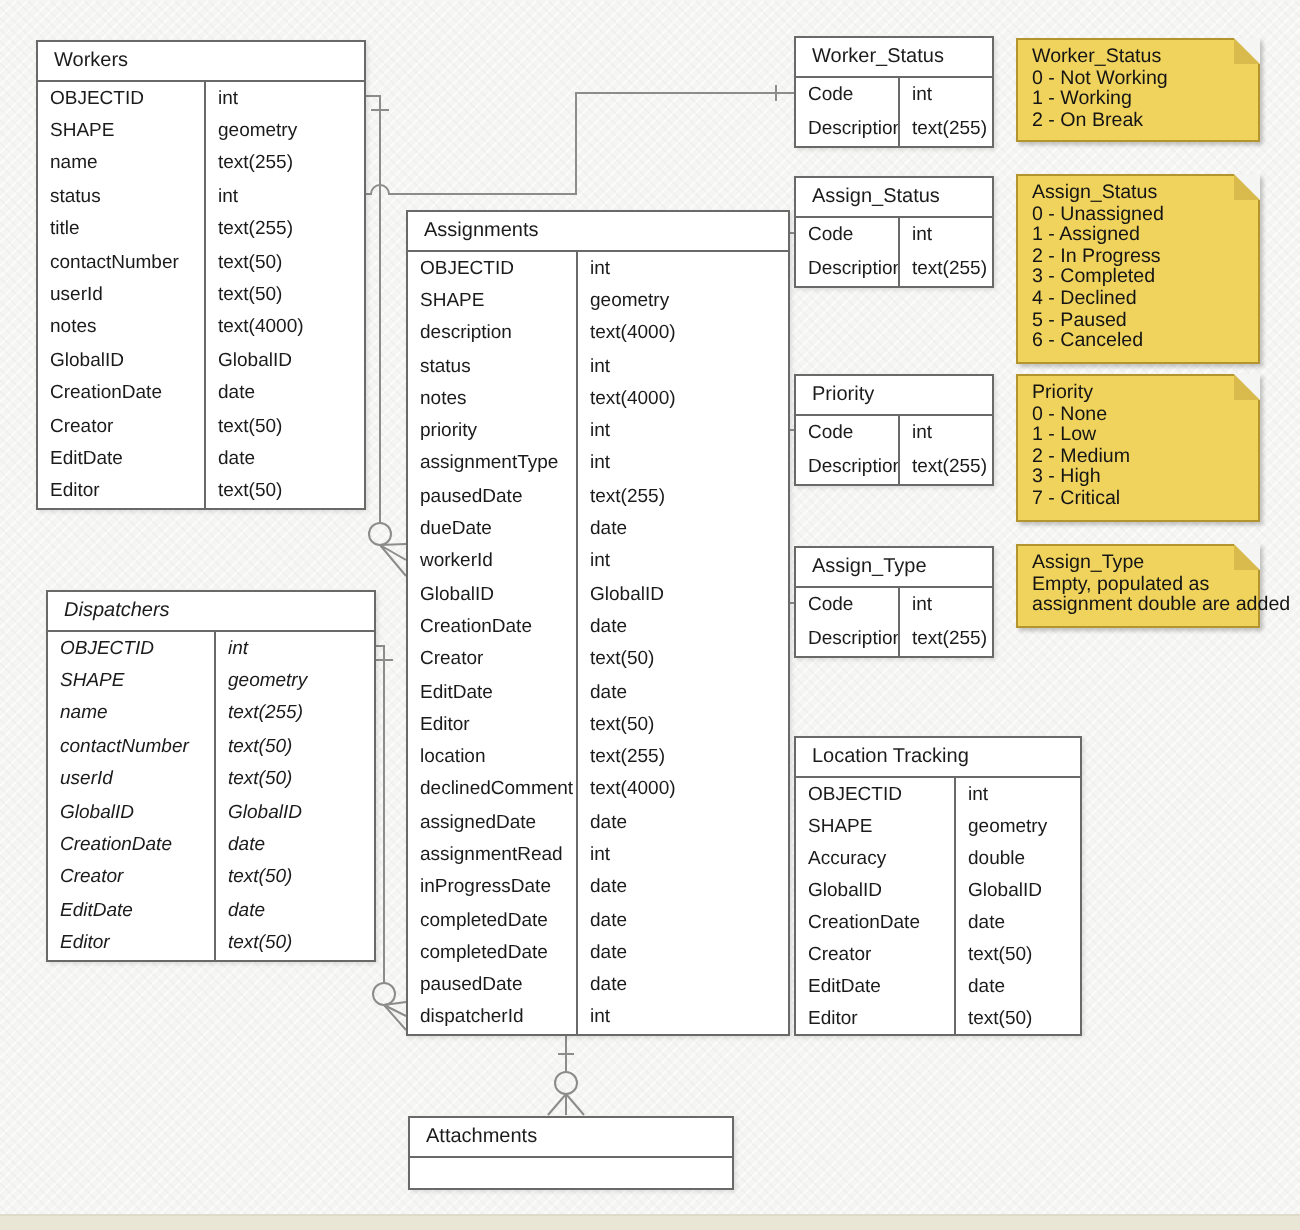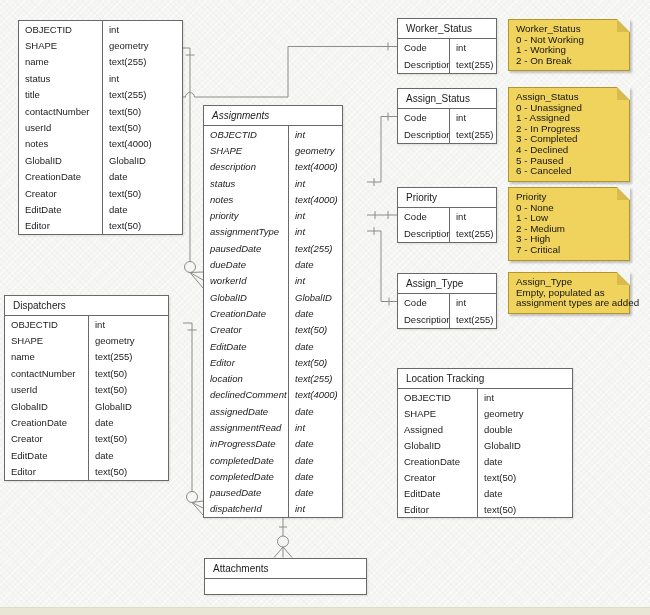--- a/index.html
+++ b/index.html
@@ -94,20 +94,21 @@
 
     <g>
       <path d="M283 517 V536"></path>
       <path d="M279 527 H287"></path>
       <circle cx="283" cy="541.5" r="5.5"></circle>
       <path d="M274 557.5 L283 547 M283 557.5 L283 547 M292 557.5 L283 547"></path>
     </g>
   </svg>
 
   <div class="entity" style="left:18px;top:20px;width:165px;--ncol:84px;--rh:16.4px;">
+    <div class="etitle">Workers</div>
     <div>
         <div class="erow">
           <div class="fname">OBJECTID</div>
           <div class="ftype">int</div>
         </div>
         <div class="erow">
           <div class="fname">SHAPE</div>
           <div class="ftype">geometry</div>
         </div>
         <div class="erow">
@@ -150,21 +151,21 @@
           <div class="fname">EditDate</div>
           <div class="ftype">date</div>
         </div>
         <div class="erow">
           <div class="fname">Editor</div>
           <div class="ftype">text(50)</div>
         </div>
       </div>
   </div>
 
-  <div class="entity" style="left:4px;top:295px;width:165px;--ncol:84px;--rh:16.4px;">
+  <div class="entity" style="left:23px;top:295px;width:165px;font-style:italic;--ncol:84px;--rh:16.4px;">
     <div class="etitle">Dispatchers</div>
     <div>
         <div class="erow">
           <div class="fname">OBJECTID</div>
           <div class="ftype">int</div>
         </div>
         <div class="erow">
           <div class="fname">SHAPE</div>
           <div class="ftype">geometry</div>
         </div>
@@ -196,21 +197,21 @@
           <div class="fname">EditDate</div>
           <div class="ftype">date</div>
         </div>
         <div class="erow">
           <div class="fname">Editor</div>
           <div class="ftype">text(50)</div>
         </div>
       </div>
   </div>
 
-  <div class="entity" style="left:203px;top:105px;width:140px;font-style:italic;--ncol:85px;--rh:16.3px;">
+  <div class="entity" style="left:203px;top:105px;width:192px;--ncol:85px;--rh:16.3px;">
     <div class="etitle">Assignments</div>
     <div>
         <div class="erow">
           <div class="fname">OBJECTID</div>
           <div class="ftype">int</div>
         </div>
         <div class="erow">
           <div class="fname">SHAPE</div>
           <div class="ftype">geometry</div>
         </div>
@@ -354,33 +355,33 @@
           <div class="fname">Code</div>
           <div class="ftype">int</div>
         </div>
         <div class="erow">
           <div class="fname">Description</div>
           <div class="ftype">text(255)</div>
         </div>
       </div>
   </div>
 
-  <div class="entity" style="left:397px;top:368px;width:176px;--ncol:80px;--rh:16px;">
+  <div class="entity" style="left:397px;top:368px;width:144px;--ncol:80px;--rh:16px;">
     <div class="etitle">Location Tracking</div>
     <div>
         <div class="erow">
           <div class="fname">OBJECTID</div>
           <div class="ftype">int</div>
         </div>
         <div class="erow">
           <div class="fname">SHAPE</div>
           <div class="ftype">geometry</div>
         </div>
         <div class="erow">
-          <div class="fname">Assigned</div>
+          <div class="fname">Accuracy</div>
           <div class="ftype">double</div>
         </div>
         <div class="erow">
           <div class="fname">GlobalID</div>
           <div class="ftype">GlobalID</div>
         </div>
         <div class="erow">
           <div class="fname">CreationDate</div>
           <div class="ftype">date</div>
         </div>
@@ -438,18 +439,18 @@
         <div class="nline">3 - High</div>
         <div class="nline">7 - Critical</div>
       </div>
   </div>
 
   <div class="note" style="left:508px;top:272px;">
     <div></div>
     <div>
         <div class="nline">Assign_Type</div>
         <div class="nline">Empty, populated as</div>
-        <div class="nline">assignment types are added</div>
+        <div class="nline">assignment double are added</div>
       </div>
   </div>
 
   <div class="bottom-band"></div>
 </div>
 
 </body></html>

